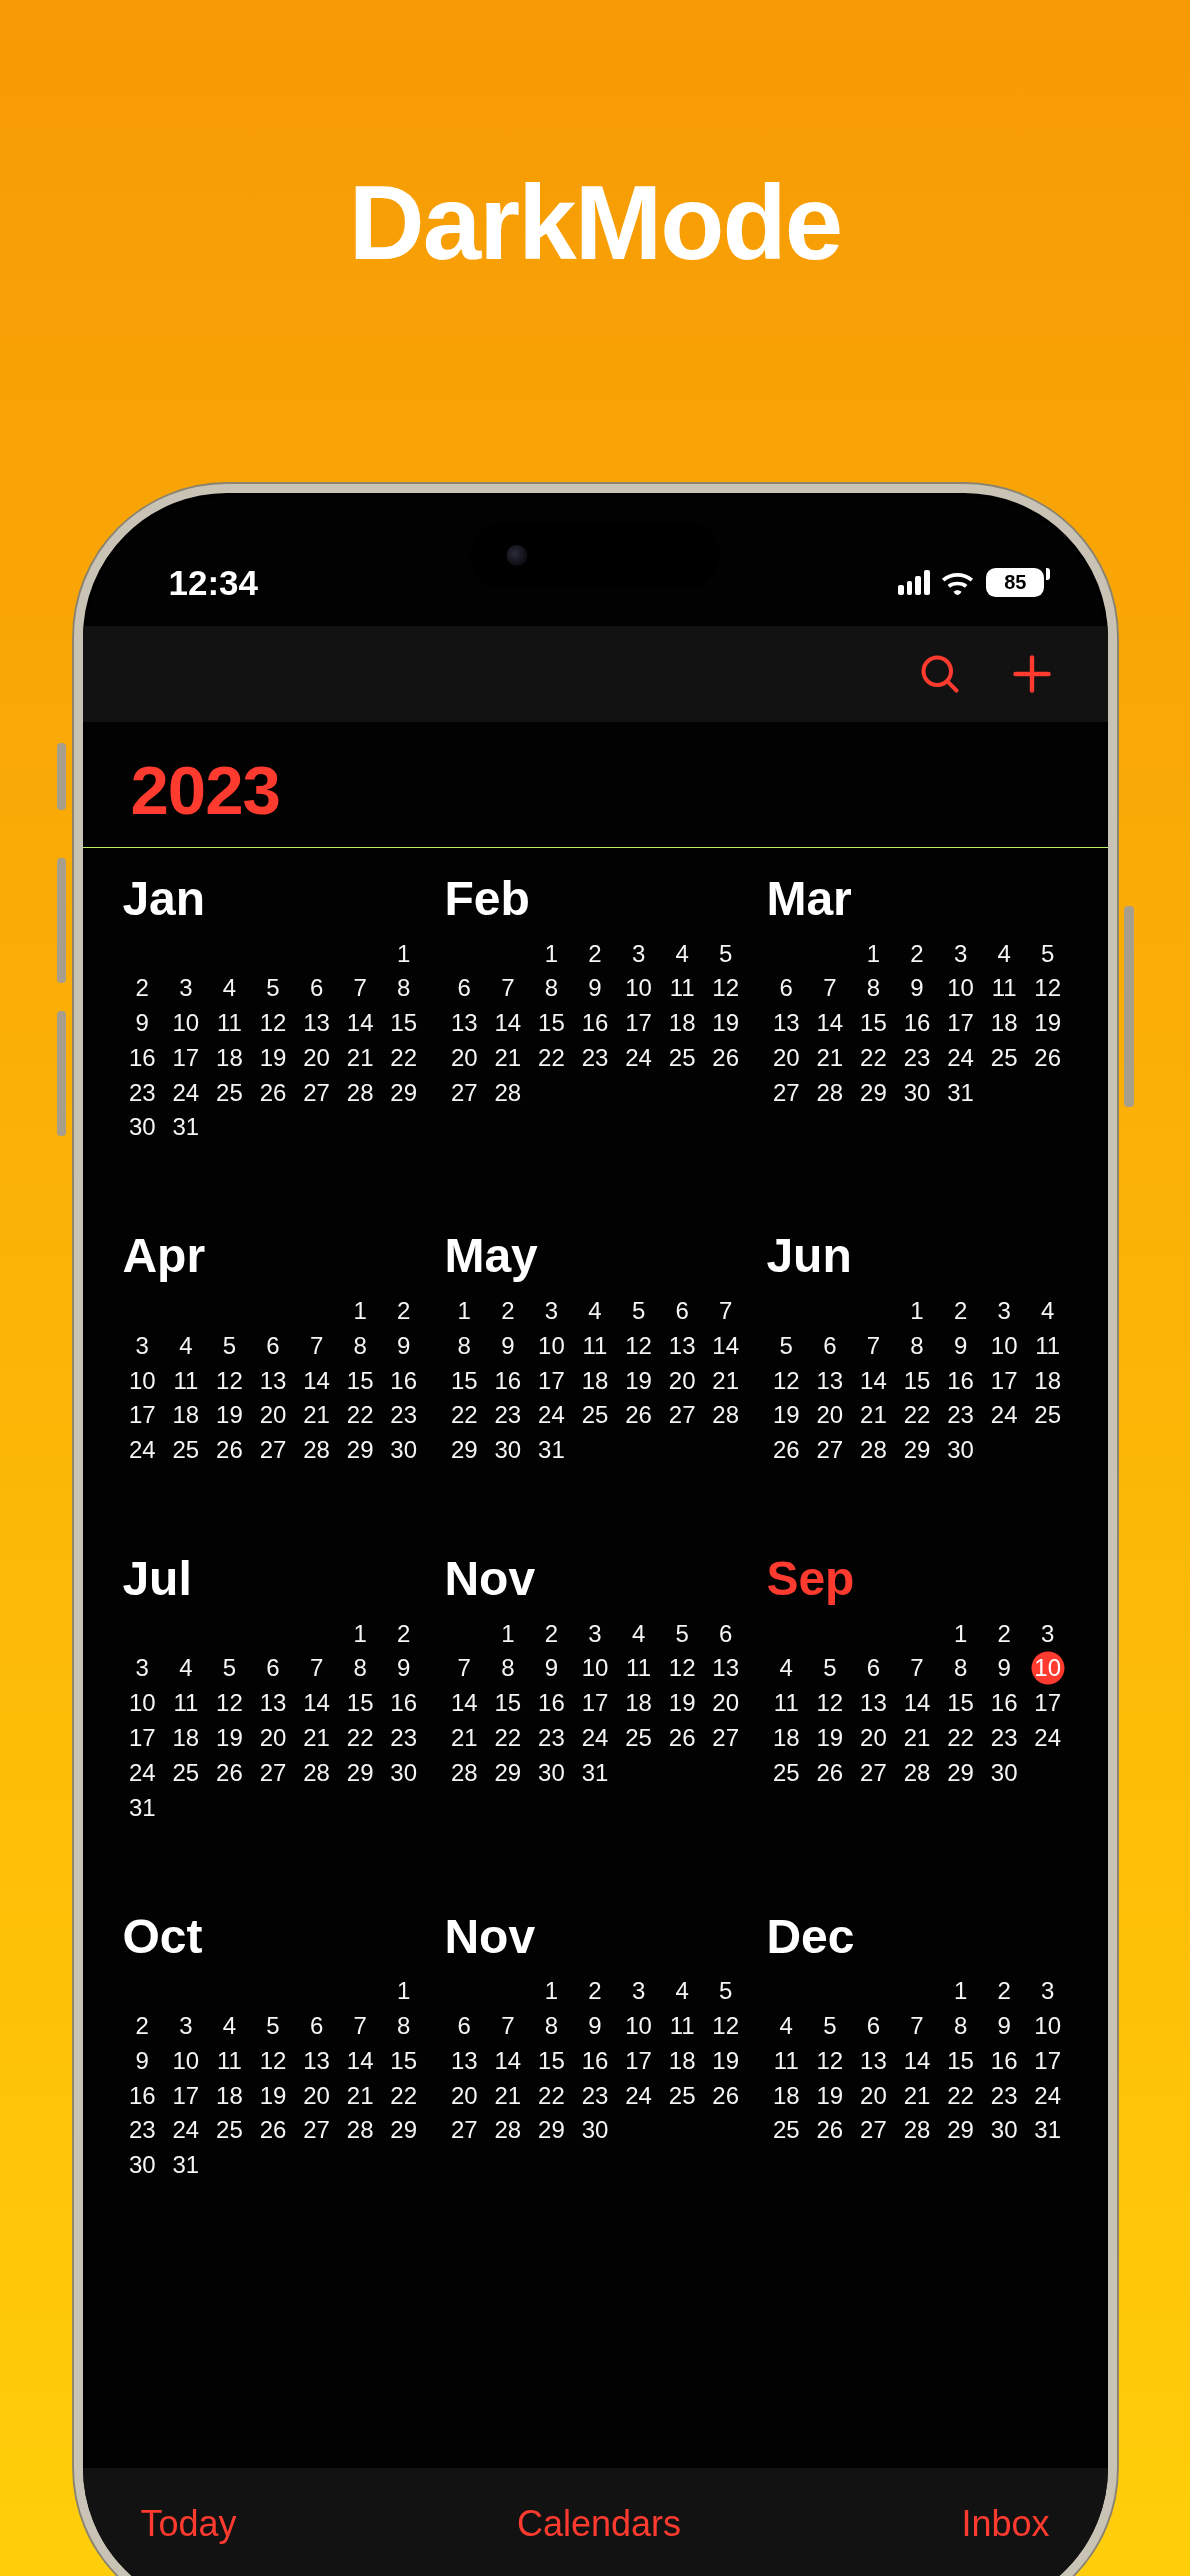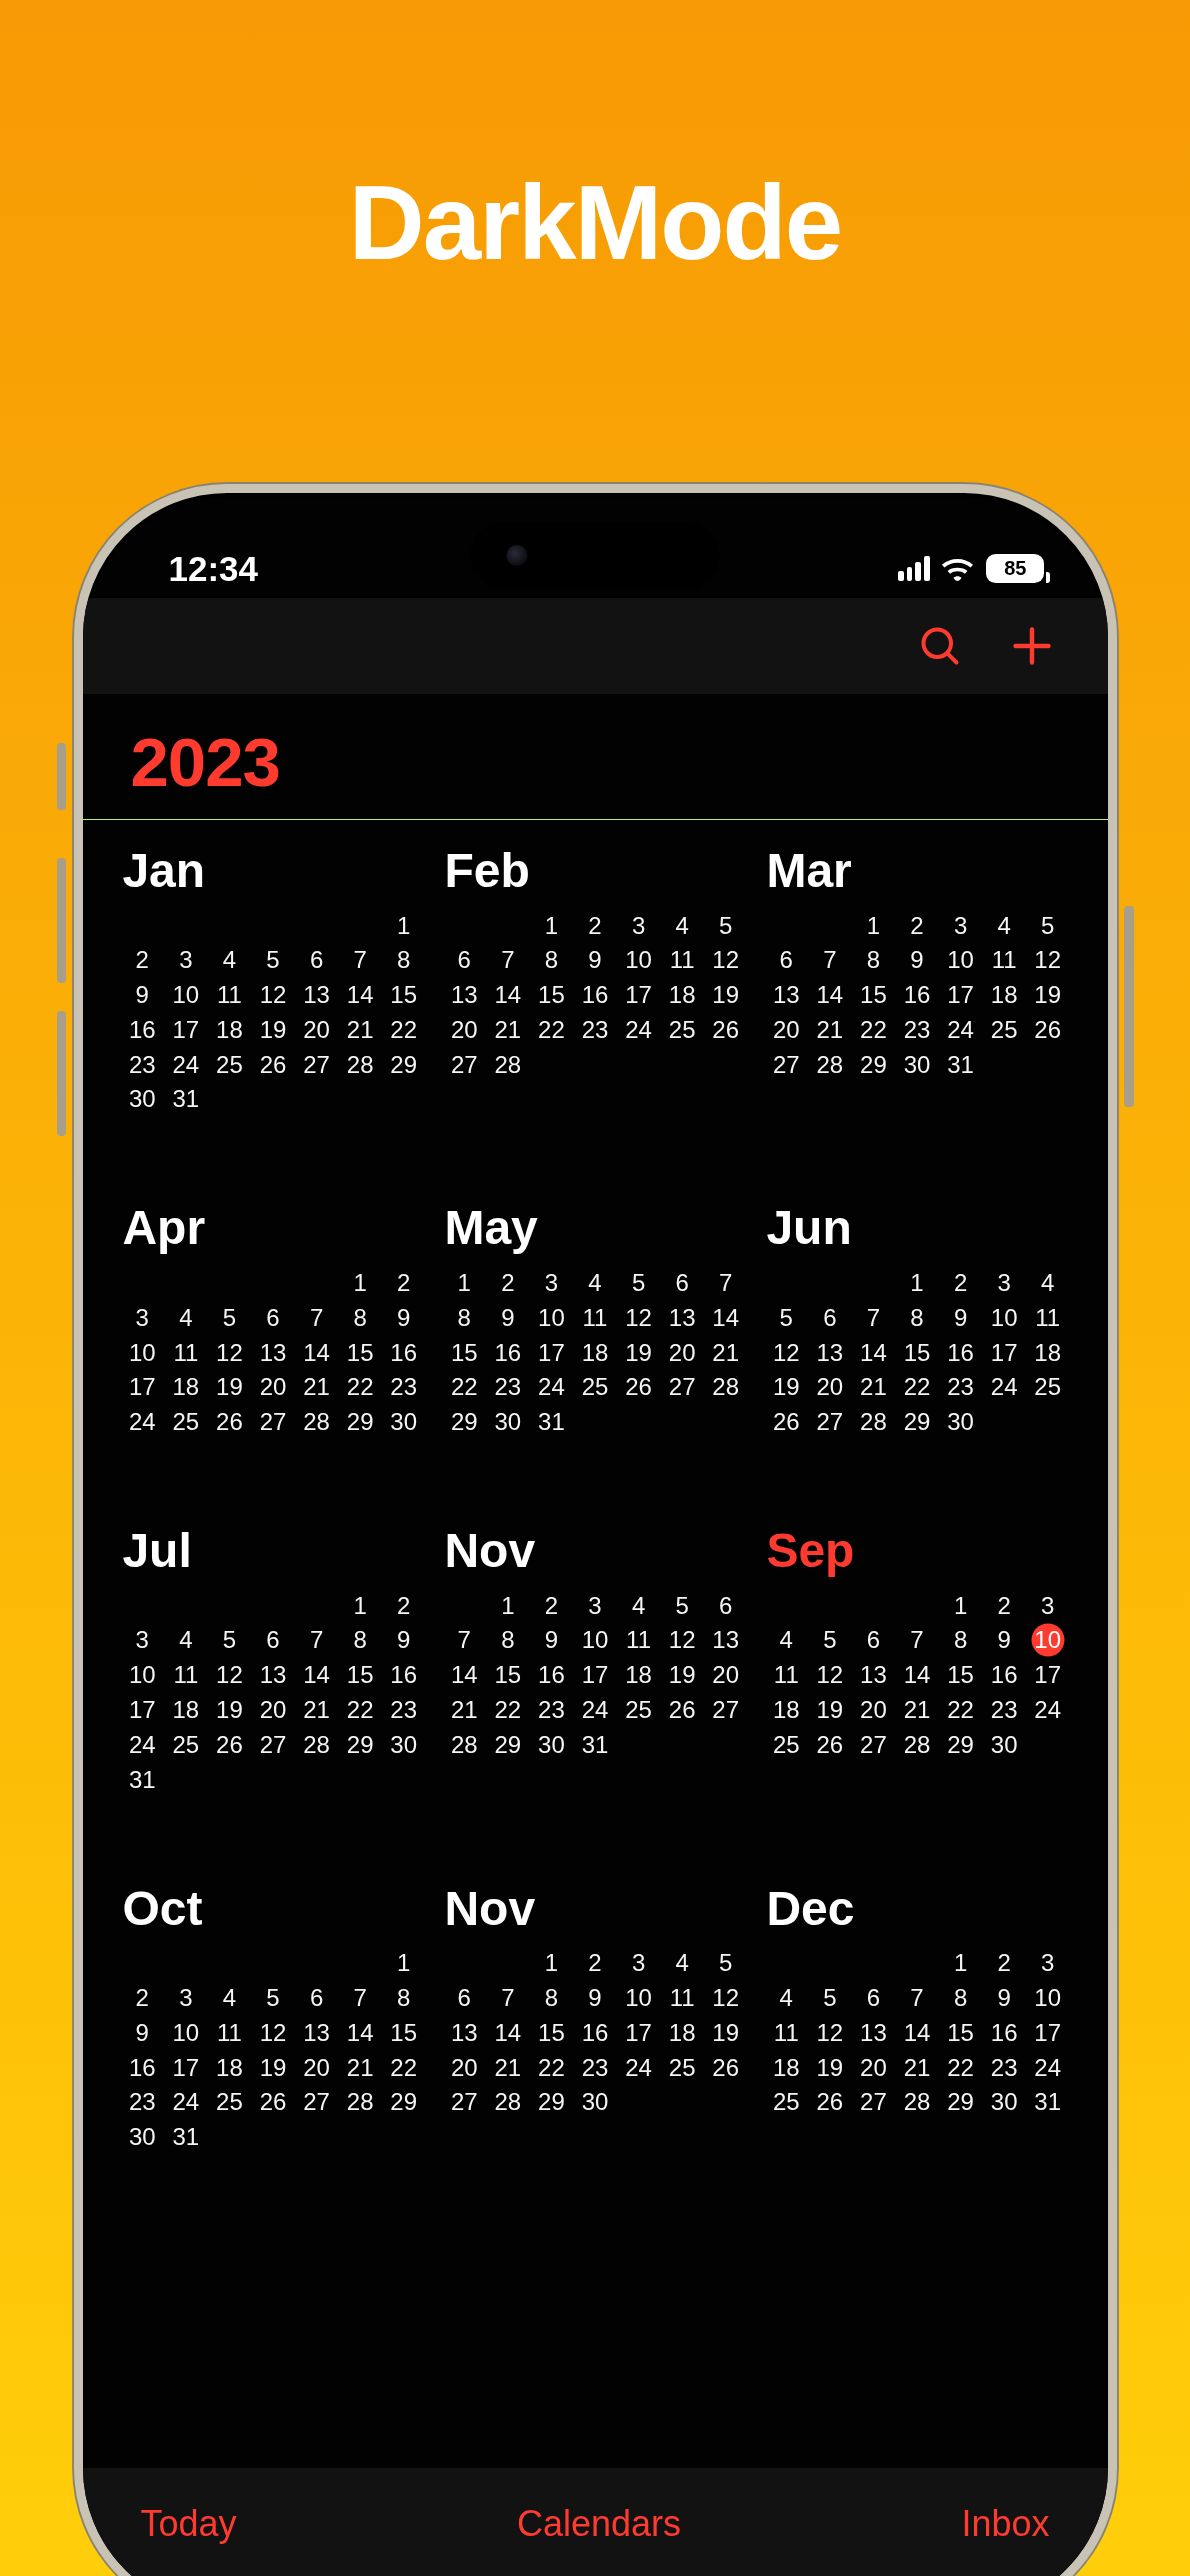--- a/index.html
+++ b/index.html
@@ -45,21 +45,21 @@
   .notch::after {
     content: "";
     position: absolute;
     left: 36px; top: 23px;
     width: 21px; height: 21px;
     background: radial-gradient(circle at 40% 40%, #2a2a3a, #000);
     border-radius: 50%;
   }
   
   .status-bar {
-    height: 105px;
+    height: 133px;
     padding: 46px 58px 0 86px;
     display: flex;
     justify-content: space-between;
     align-items: center;
     color: #fff;
     font-size: 35px;
     font-weight: 600;
   }
   .status-right {
     display: flex;
@@ -77,21 +77,21 @@
     background: #fff;
     border-radius: 1.9px;
   }
   .signal-bars span:nth-child(1){height:9.6px}
   .signal-bars span:nth-child(2){height:14.4px}
   .signal-bars span:nth-child(3){height:19px}
   .signal-bars span:nth-child(4){height:25px}
   .wifi-icon svg { width: 33px; height: 25px; display:block; }
   .battery {
     display: flex;
-    align-items: flex-end;
+    align-items: flex-start;
     gap: 1.9px;
   }
   .battery-body {
     width: 58px;
     height: 29px;
     border-radius: 9.6px;
     background: #fff;
     color: #000;
     font-size: 20px;
     font-weight: 800;

